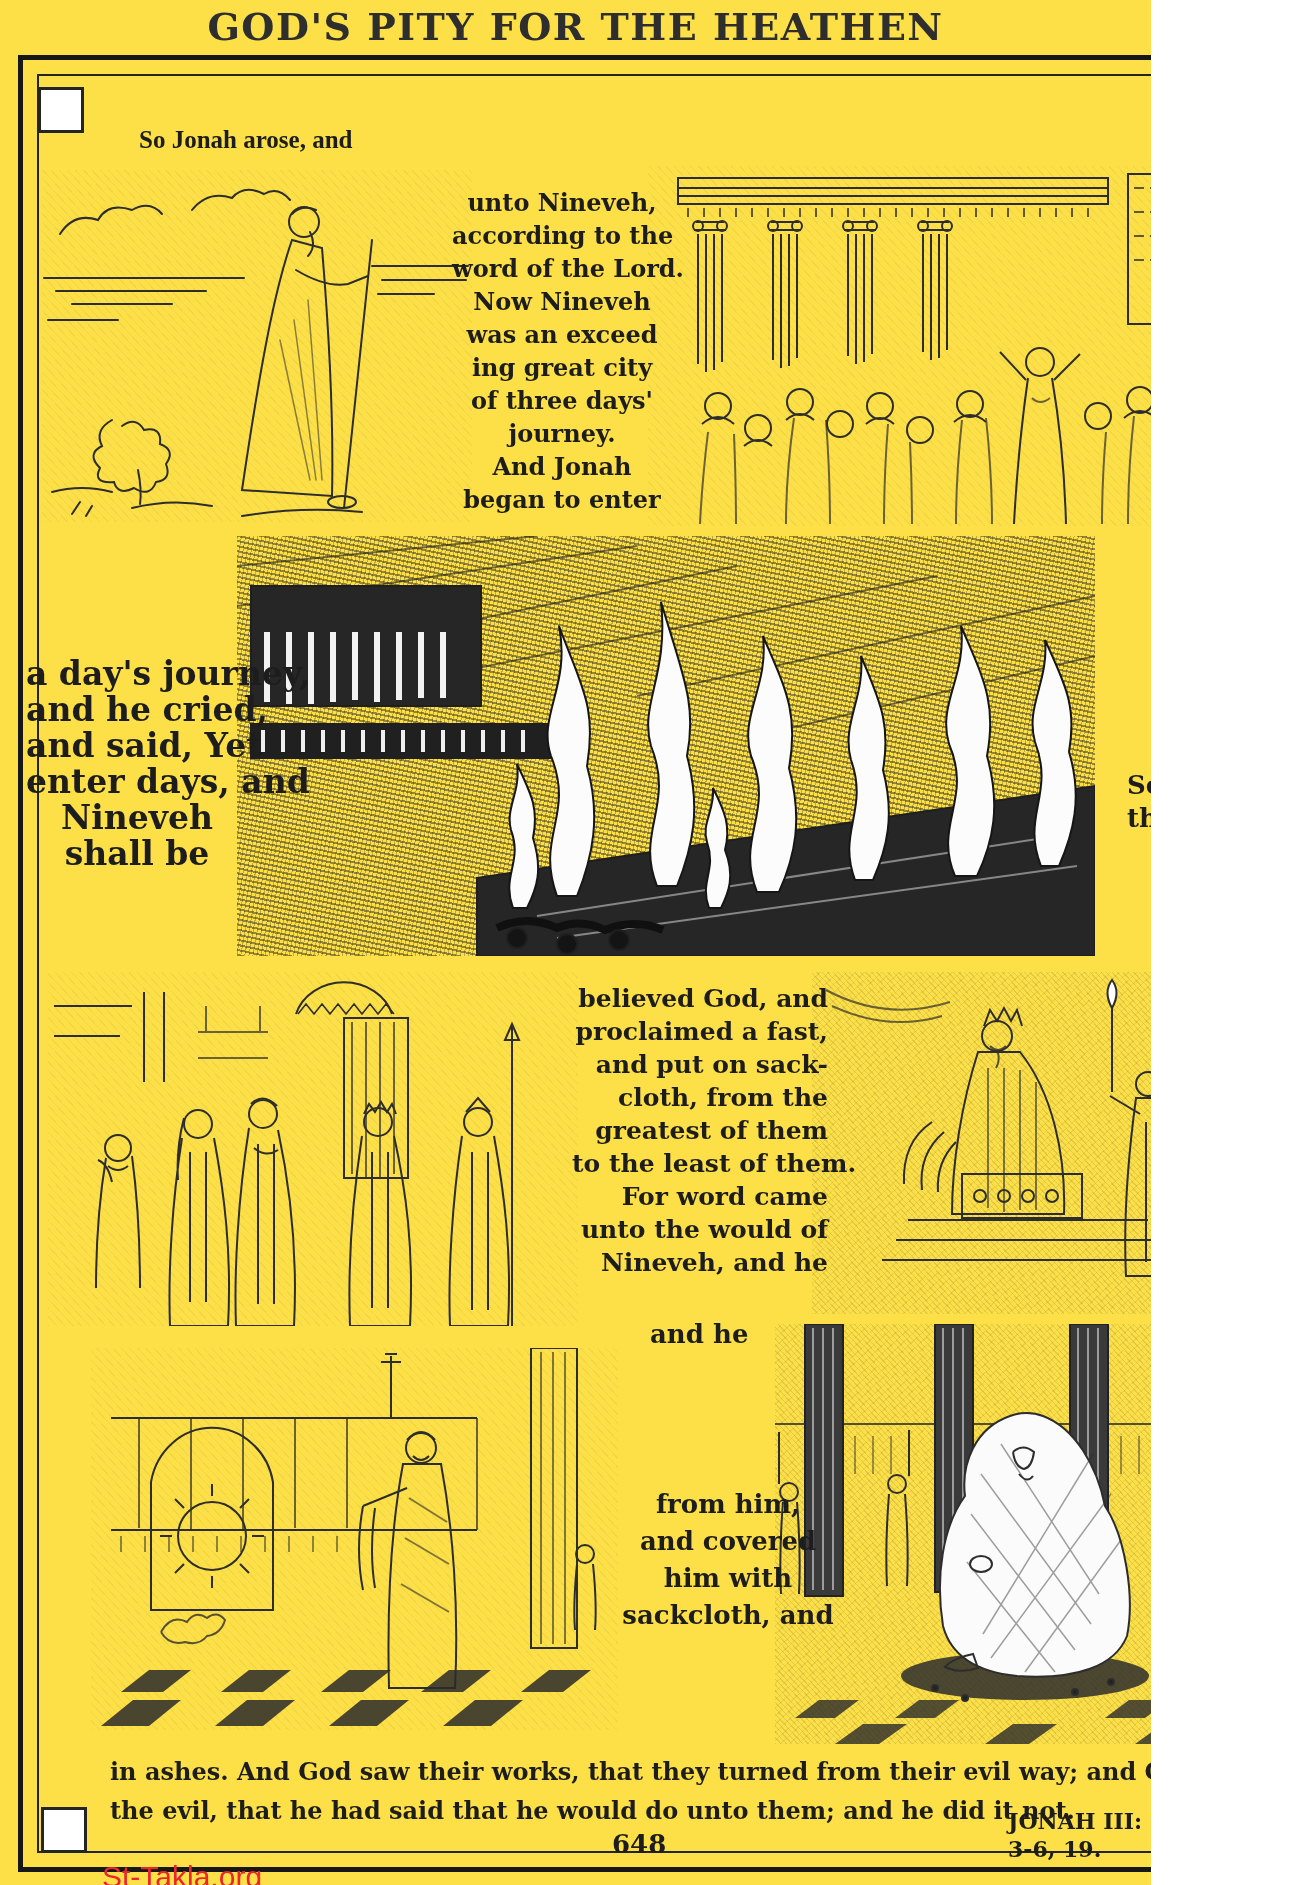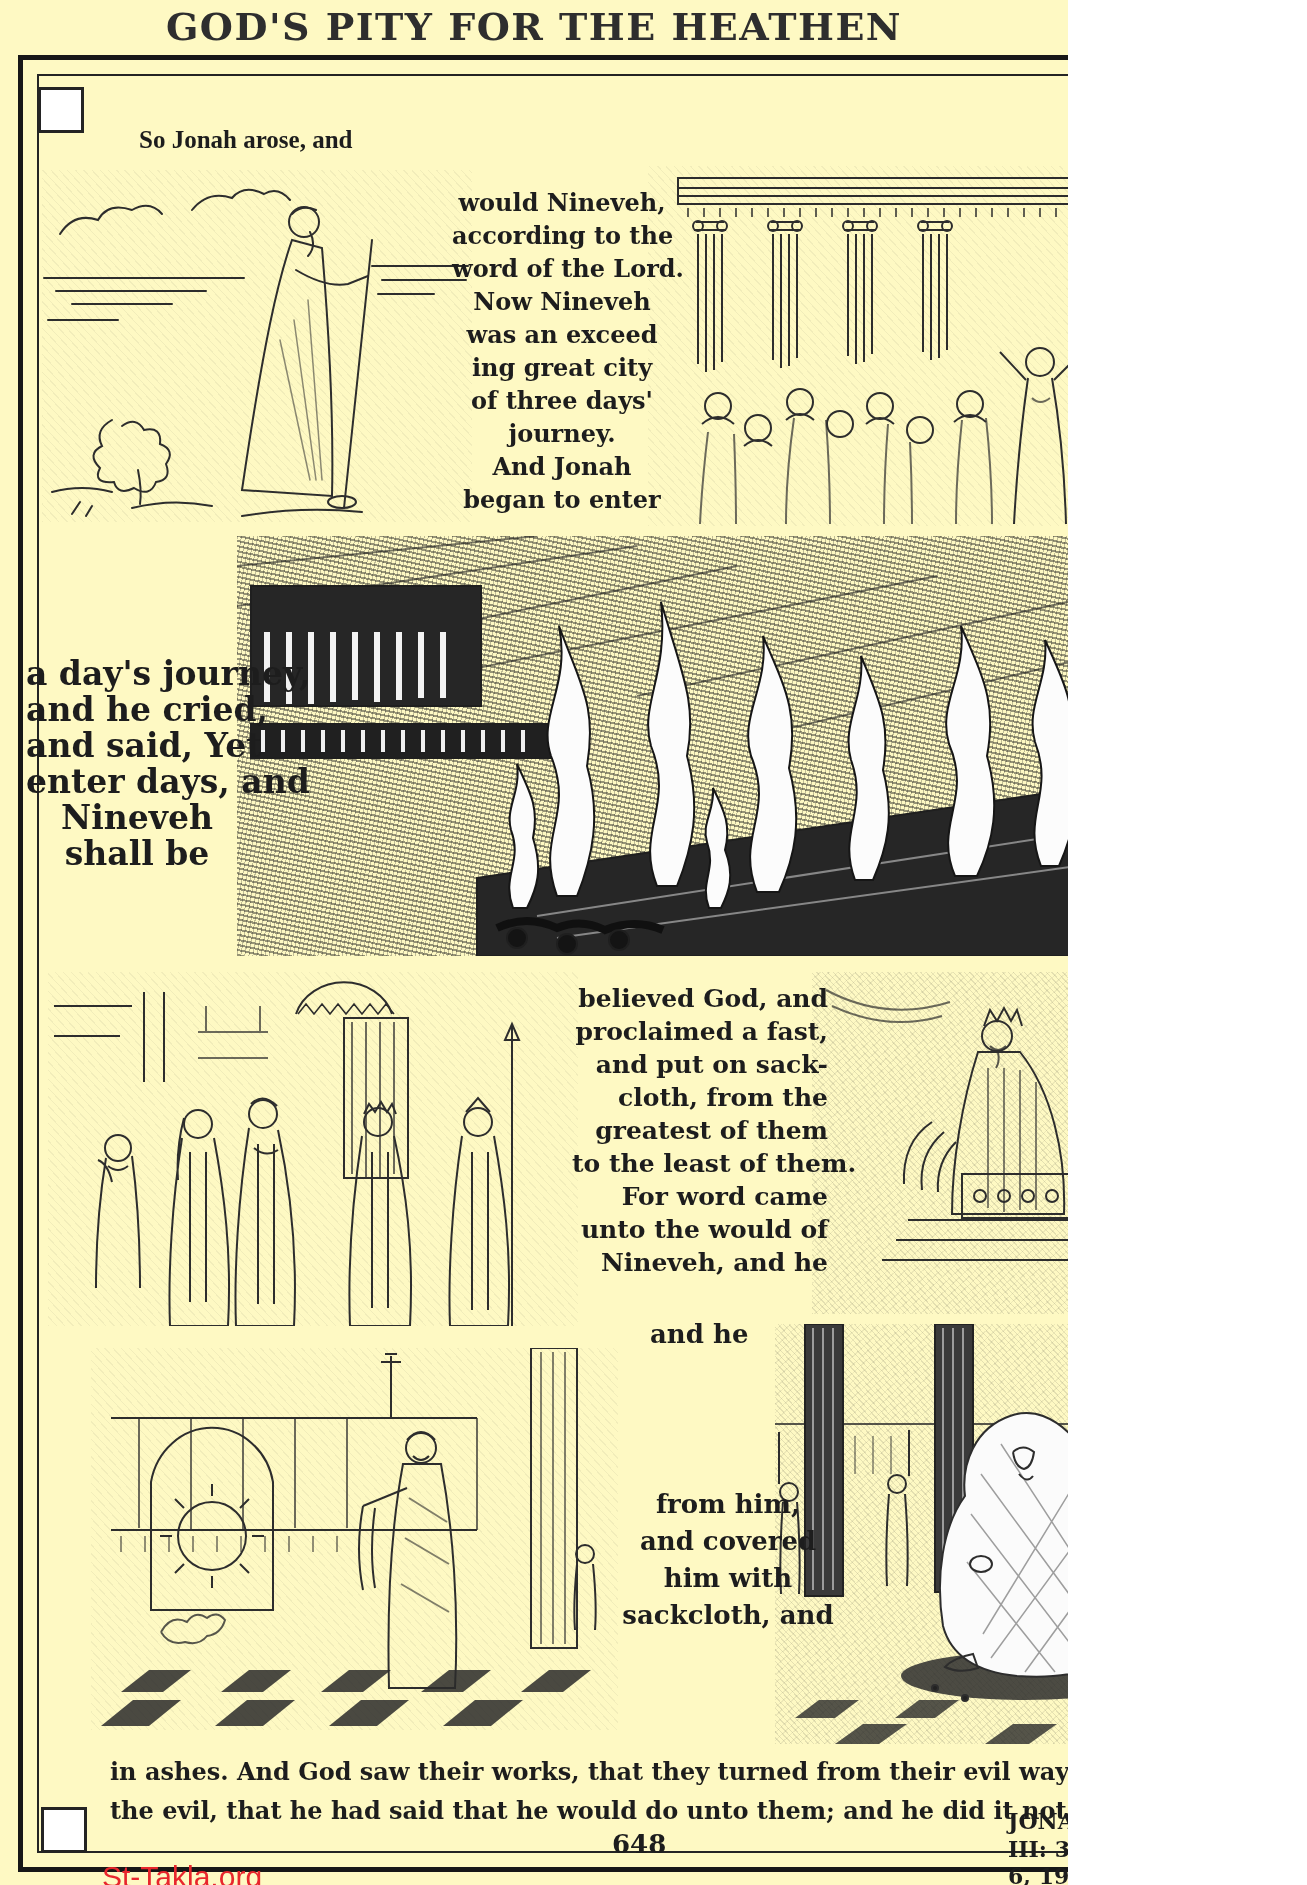--- a/index.html
+++ b/index.html
@@ -1,16 +1,16 @@
 <!DOCTYPE html>
 <html><head>
 <meta charset="utf-8">
 <style>
   html,body{margin:0;padding:0;background:#ffffff;}
-  .page{position:relative;width:1068px;height:1885px;background:#fef9c3;overflow:hidden;
+  .page{position:relative;width:1151px;height:1885px;background:#fde047;overflow:hidden;
         font-family:"DejaVu Serif", serif;color:#1d1d1d;}
   .page-title{position:absolute;top:4px;left:0;right:0;text-align:center;
         font-size:38px;font-weight:bold;letter-spacing:1.5px;color:#2e2e2e;}
   
   .frame{position:absolute;left:18px;top:55px;width:1270px;height:1817px;
         border:5px solid #171717;box-sizing:border-box;}
   .frame-inner{position:absolute;inset:14px;border:2px solid #242424;}
   .corner-square{position:absolute;width:40px;height:40px;background:#fff;
         border:3px solid #242424;z-index:2;}
   .sq-tl{left:15px;top:27px;}
@@ -84,21 +84,21 @@
         <line x1="330" y1="70" x2="302" y2="338"></line>
         <ellipse cx="300" cy="332" rx="14" ry="6"></ellipse>
         <path d="M70,250 q-18,10 -10,26 q-16,8 -2,22 q-8,16 14,14 q4,14 20,6 q16,10 22,-6 q16,-2 10,-18 q10,-14 -6,-20 q2,-18 -16,-14 q-8,-14 -22,-4"></path>
         <path d="M96,300 q4,20 2,34"></path>
         <path d="M10,322 q30,-8 60,0 M90,338 q40,-10 80,-2 M200,346 q60,-10 120,-4 M30,344 l8,-12 M44,346 l6,-10"></path>
       </g>
     </svg>
   </div>
 
   <div class="btext tcol tcol1">
-    <div>would Nineveh,</div>
+    <div>unto Nineveh,</div>
     <div>according to the</div>
     <div>word of the Lord.</div>
     <div>Now Nineveh</div>
     <div>was an exceed</div>
     <div>ing great city</div>
     <div>of three days'</div>
     <div>journey.</div>
     <div>And Jonah</div>
     <div>began to enter</div>
   </div>

